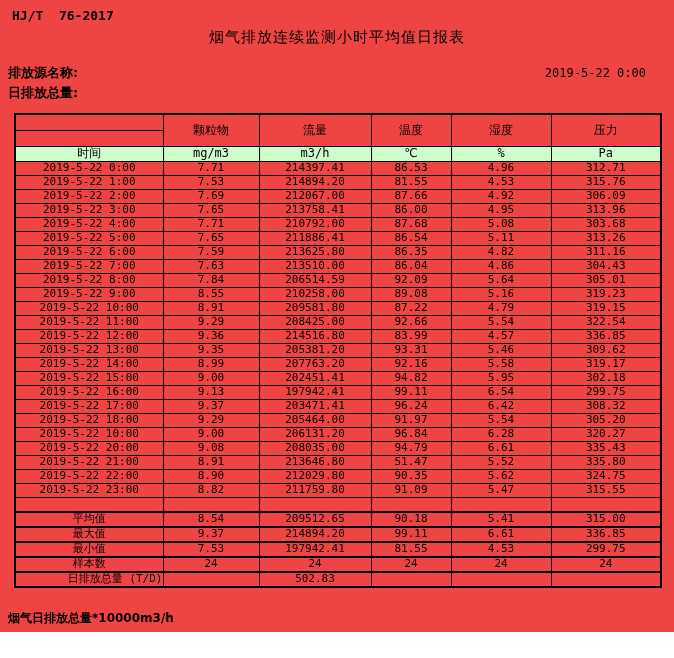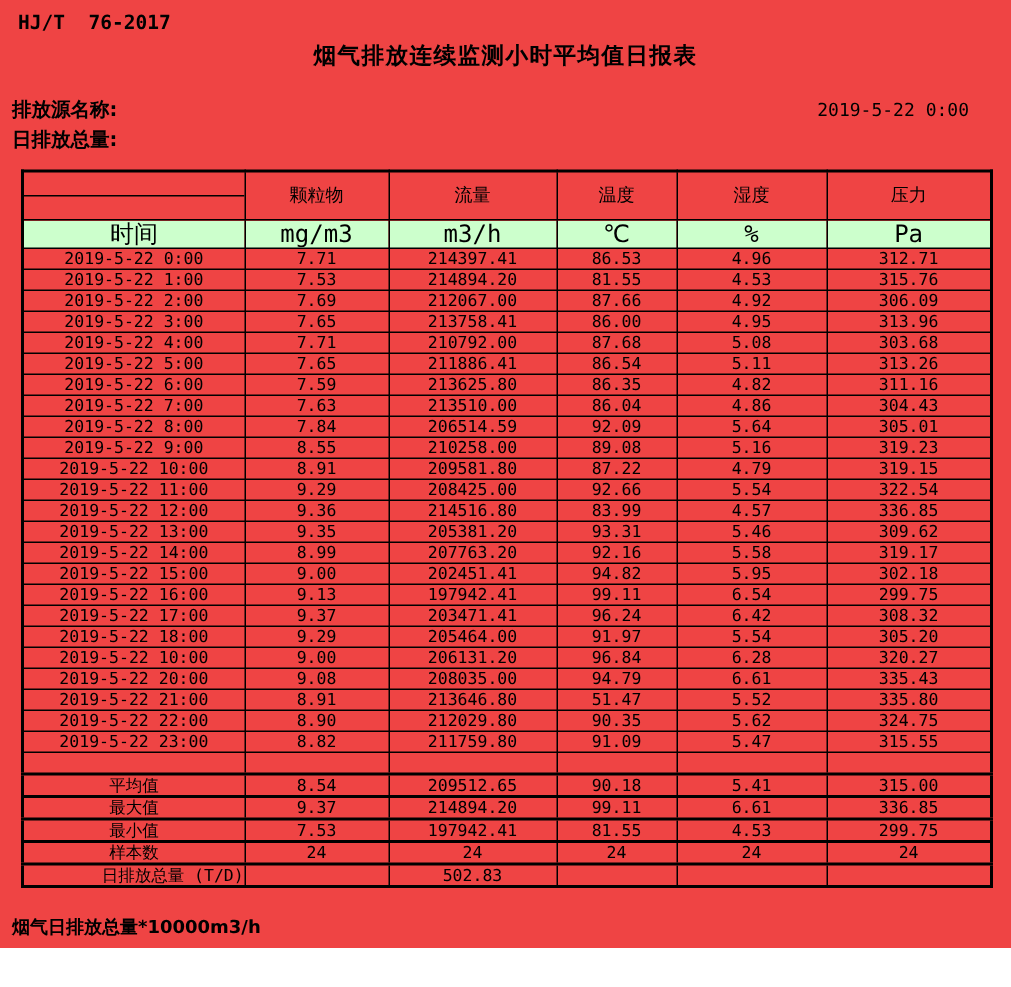--- a/index.html
+++ b/index.html
@@ -11,21 +11,21 @@
     font-family:"DejaVu Sans", "Liberation Sans", sans-serif;
     overflow:hidden;
   }
   .standard {
     position:absolute; left:12px; top:8px;
     font-family:"DejaVu Sans Mono","Liberation Mono",monospace;
     font-weight:bold; font-size:13px; white-space:pre;
   }
   .title {
     position:absolute; left:0; top:28px; width:100%;
-    text-align:center; font-weight:bold; font-size:15px;
+    text-align:center; font-weight:normal; font-size:15px;
     letter-spacing:1px;
   }
   .meta-label { position:absolute; left:8px; font-weight:bold; font-size:13px; }
   .meta-name { top:64px; }
   .meta-code { top:84px; }
   .meta-date {
     position:absolute; right:28px; top:66px;
     font-size:12px;
     font-family:"DejaVu Sans Mono","Liberation Mono",monospace;
   }
@@ -45,21 +45,21 @@
     font-size:11px;
     line-height:1.15;
     height:13px;
     overflow:hidden;
     white-space:nowrap;
   }
   tr.head-row th { height:30px; font-size:12px;margin-top:42px; }
   th.split-cell { padding:0; }
   th.split-cell .half { height:15px; }
   th.split-cell .half + .half { border-top:1px solid #000; }
-  tr.unit-row th { background:#ccffcc; height:13px; font-size:16px; }
+  tr.unit-row th { background:#ccffcc; height:13px; font-size:12px; }
   tbody.spacer td { height:13px; }
   tbody.summary td {
     border-top-width:2px;
     border-bottom-width:2px;
     height:13px;
   }
   tbody.summary tr:last-child td:first-child {
     text-align:right; padding-left:6px;
   }
   .note {

